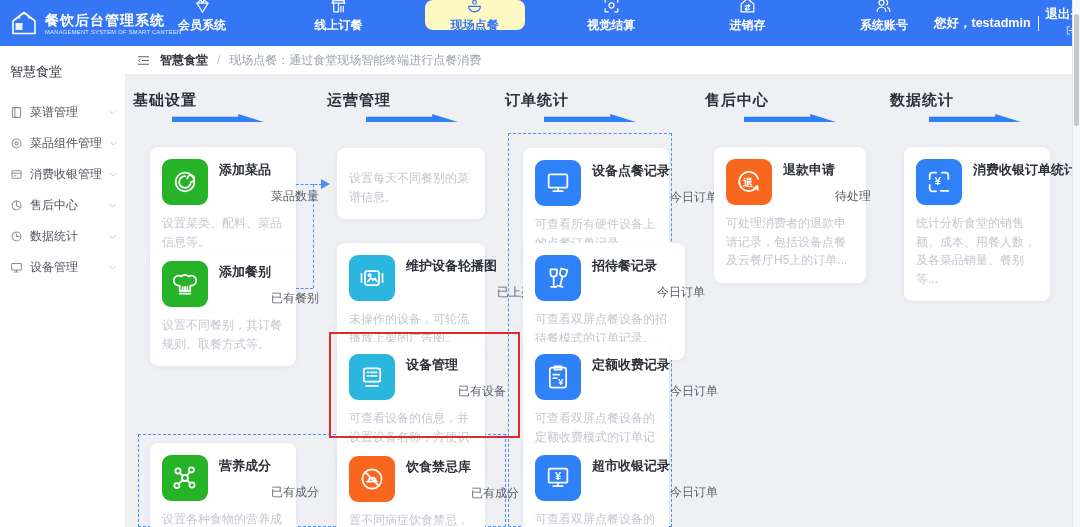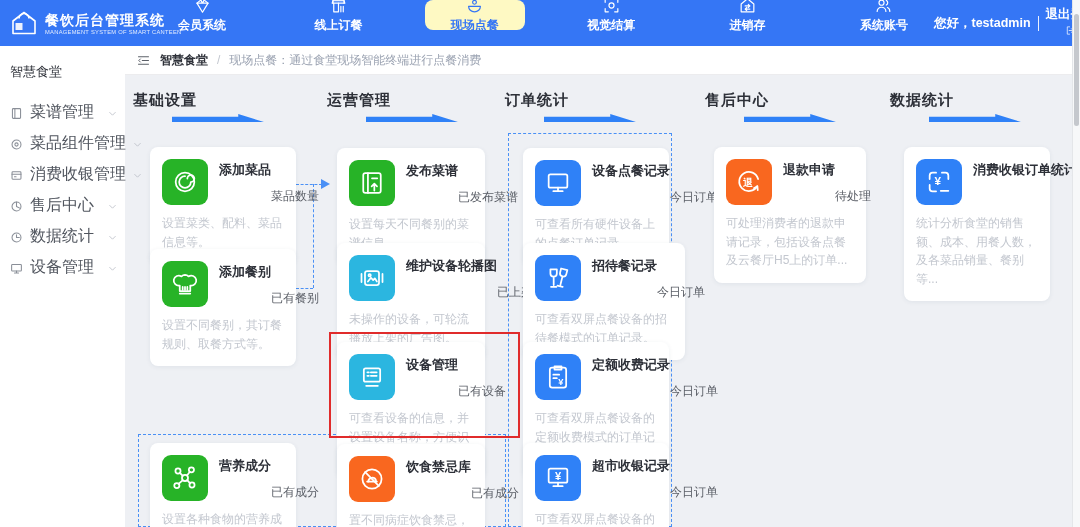--- a/index.html
+++ b/index.html
@@ -20,21 +20,21 @@
   .nav-label{font-size:12px;font-weight:700}
   .nav-item.active{background:#fef9c3;color:#3576f5;border-radius:8px}
   .top-right{margin-left:auto;display:flex;align-items:center;padding-right:14px;gap:7px}
   .greeting{font-size:12.5px;font-weight:700;white-space:nowrap}
   .top-divider{width:1px;height:15px;background:rgba(255,255,255,.9)}
   .logout{width:50px;font-size:12.5px;font-weight:700;line-height:1.25;text-align:center;cursor:pointer}
   .logout svg{stroke:#fff;fill:none;stroke-width:1.6;stroke-linecap:round;stroke-linejoin:round;vertical-align:-2px}
   
   .sidebar{position:absolute;left:0;top:46px;width:125px;bottom:0;background:#fff;z-index:4}
   .side-title{font-size:13px;color:#2d3038;margin:17px 0 16px 10px}
-  .side-item{height:31px;display:flex;align-items:center;padding:0 8px 0 10px;color:#50555e;font-size:16px;cursor:pointer;gap:7px}
+  .side-item{height:31px;display:flex;align-items:center;padding:0 8px 0 10px;color:#50555e;font-size:12px;cursor:pointer;gap:7px}
   .side-item .ic{width:13px;height:13px;color:#8a8f98;flex:none}
   .side-item svg{stroke:currentColor;fill:none;stroke-width:1.3;stroke-linecap:round;stroke-linejoin:round}
   .side-label{flex:1;white-space:nowrap}
   .chev{color:#b8bcc4;flex:none}
   .chev svg{stroke:currentColor;fill:none;stroke-width:1.4}
   
   .crumbbar{position:absolute;left:125px;top:46px;right:8px;height:29px;background:#fff;border-bottom:1px solid #ececee;display:flex;align-items:center;padding-left:11px;gap:9px;z-index:3}
   .collapse-ic{color:#50555e;cursor:pointer;height:15px}
   .collapse-ic svg{stroke:currentColor;fill:none;stroke-width:1.5;stroke-linecap:round}
   .crumb-root{font-size:12px;color:#2d3038;font-weight:700;cursor:pointer}
@@ -291,34 +291,20 @@
           </div>
         <div class="card-txt">
           <div class="card-title">营养成分</div>
           <div class="card-sub">已有成分</div>
         </div>
       </div>
       <div class="card-desc">设置各种食物的营养成分，【菜品管理】里可添加对应的食物及分...</div>
     </div>
 
     <div class="card" style="left:212px;top:73px;width:148px">
-      <div class="card-top">
-        <div class="card-icon" style="background: rgb(39, 179, 39);">
-            <svg width="28" height="28" viewBox="0 0 24 24">
-              <rect x="4.5" y="3.5" width="15" height="17" rx="1.8"></rect>
-              <path d="M8.5 3.5v17"></path>
-              <path d="M12 8h4.5"></path>
-              <path d="M14 18.5v-6m0 0-2.3 2.3M14 12.5l2.3 2.3"></path>
-            </svg>
-          </div>
-        <div class="card-txt">
-          <div class="card-title">发布菜谱</div>
-          <div class="card-sub">已发布菜谱</div>
-        </div>
-      </div>
       <div class="card-desc">设置每天不同餐别的菜谱信息。</div>
     </div>
 
     <div class="card" style="left:212px;top:168px;width:148px">
       <div class="card-top">
         <div class="card-icon" style="background: rgb(43, 182, 224);">
             <svg width="28" height="28" viewBox="0 0 24 24">
               <rect x="6" y="6" width="12" height="12" rx="2"></rect>
               <path d="M8.5 15l2.6-3.2 1.9 2 1.4-1.5 1.8 2.7"></path>
               <circle cx="10" cy="9.6" r="1"></circle>

